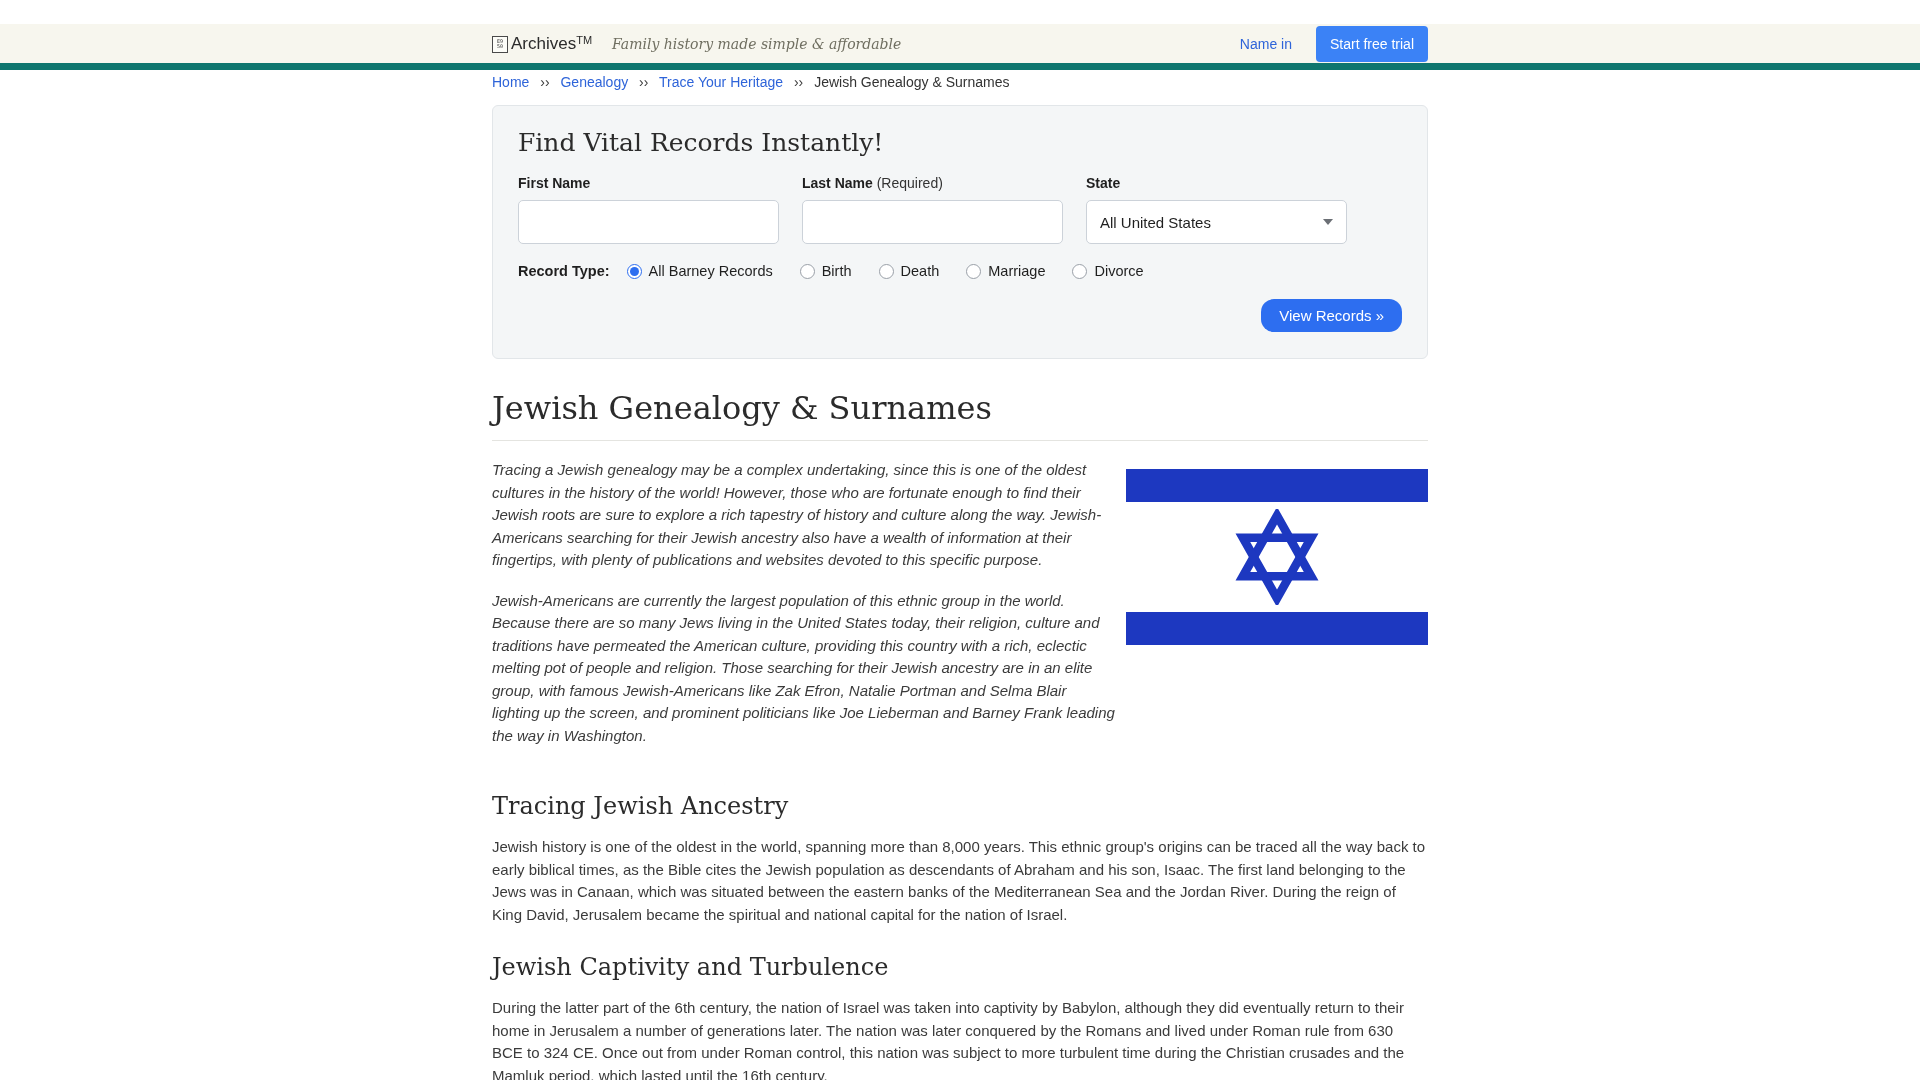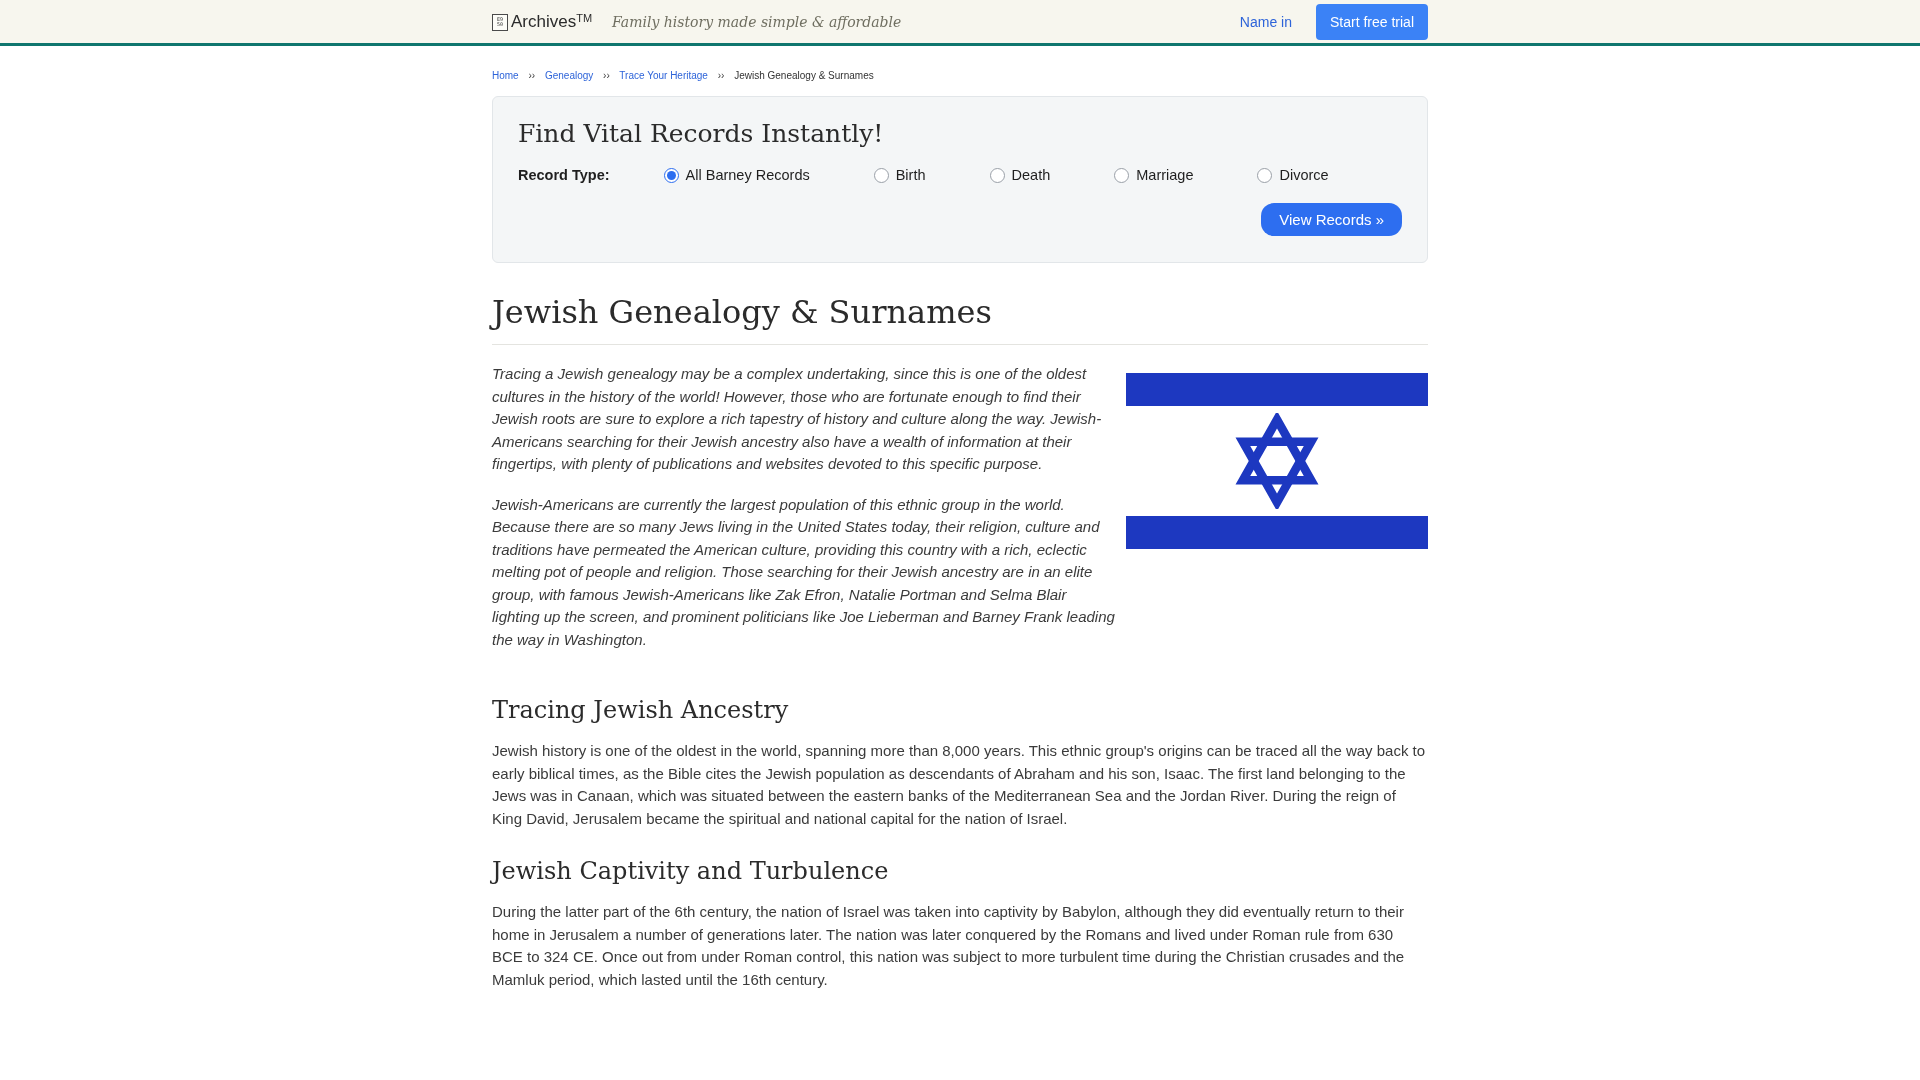--- a/index.html
+++ b/index.html
@@ -1,53 +1,53 @@
 <!DOCTYPE html>
 <html><head>
 <meta charset="utf-8">
 <style>
   * { box-sizing: border-box; }
   html, body { margin: 0; padding: 0; background: #ffffff; }
   body { font-family: "Liberation Sans", sans-serif; color: #3b3b3b; }
 
   
-  .topbar { background: #f7f6ee; border-bottom: 3px solid #0f766e; height: 46px; }
+  .topbar { background: #f7f6ee; border-bottom: 7px solid #0f766e; height: 46px; margin-top: 24px; }
   .topbar-inner { max-width: 936px; margin: 0 auto; height: 100%; display: flex; align-items: center; }
   .logo { display: flex; align-items: flex-start; cursor: pointer; color: #222; }
   .logo-icon { width: 16px; height: 17px; border: 1px solid #4a4a4a; background: #fdfdf8;
     display: inline-flex; flex-direction: column; align-items: center; justify-content: center;
     font-family: "DejaVu Sans Mono", monospace; font-size: 5px; line-height: 5px; color: #333;
     margin-right: 3px; margin-top: 2px; }
   .logo-text { font-size: 17px; color: #2b2b2b; }
   .logo-tm { font-size: 11px; vertical-align: super; color: #2b2b2b; }
   .tagline { font-family: "DejaVu Serif", serif; font-style: italic; color: #6f6e60; font-size: 14px; margin-left: 20px; }
   .spacer { flex: 1; }
   .signin { color: #2e64d9; font-size: 14px; margin-right: 24px; cursor: pointer; }
   .trial-btn { background: #3b82f6; color: #fff; font-size: 14px; padding: 10px 14px; border: none; border-radius: 4px; cursor: pointer; }
 
   .container { max-width: 936px; margin: 0 auto; }
 
   
-  .breadcrumb { padding: 4px 0 12px; font-size: 10px; color: #333; margin-top: 20px; }
+  .breadcrumb { padding: 4px 0 12px; font-size: 14px; color: #333; }
   .breadcrumb .crumb-link { color: #2e64d9; cursor: pointer; }
   .breadcrumb .sep { color: #3c3c3c; margin: 0 7px; }
 
   
   .card { background: #f4f6f7; border: 1px solid #e2e6e9; border-radius: 6px; padding: 22px 25px 26px; margin-top: 3px; }
   .card-title { font-family: "DejaVu Serif", serif; font-weight: normal; font-size: 25px; color: #2b2b2b; margin: 0 0 18px; }
   .form-grid { display: flex; }
   .field { width: 261px; margin-right: 23px; }
   .field:last-child { margin-right: 0; }
   .field-label { font-size: 14px; font-weight: bold; color: #1f1f1f; margin-bottom: 9px; }
   .field-label .req { font-weight: normal; color: #333; }
   .text-input { width: 100%; height: 44px; border: 1px solid #ccd2d9; border-radius: 5px; background: #fff; padding: 0 10px; font-size: 15px; font-family: "Liberation Sans", sans-serif; outline: none; }
   .select { width: 261px; height: 44px; border: 1px solid #ccd2d9; border-radius: 5px; background: #fff; display: flex; align-items: center; justify-content: space-between; padding: 0 13px; font-size: 15px; color: #1f1f1f; cursor: pointer; }
   .caret { width: 0; height: 0; border-left: 5px solid transparent; border-right: 5px solid transparent; border-top: 6px solid #6b6f75; }
 
-  .record-row { display: flex; align-items: center; margin-top: 19px; font-size: 14.5px; color: #1f1f1f; gap: 37px; }
+  .record-row { display: flex; align-items: center; margin-top: 19px; font-size: 14.5px; color: #1f1f1f; }
   .record-label { font-weight: bold; margin-right: 17px; }
   .radio-opt { display: flex; align-items: center; margin-right: 27px; cursor: pointer; }
   .radio { width: 15px; height: 15px; border-radius: 50%; border: 1px solid #9aa0a8; background: #fff; margin-right: 7px; position: relative; flex: 0 0 auto; }
   .radio.checked { border-color: #2d6ef0; }
   .radio.checked::after { content: ""; position: absolute; inset: 2px; background: #2d6ef0; border-radius: 50%; }
 
   .actions { display: flex; justify-content: flex-end; margin-top: 20px; }
   .view-btn { background: #2d6ef0; color: #fff; border: none; border-radius: 13px; font-size: 15px; padding: 8px 18px; cursor: pointer; font-family: "Liberation Sans", sans-serif; }
 
   
@@ -93,20 +93,40 @@
     <a class="crumb-link">Genealogy</a>
     <span class="sep">››</span>
     <a class="crumb-link">Trace Your Heritage</a>
     <span class="sep">››</span>
     <span>Jewish Genealogy &amp; Surnames</span>
   </div>
 
   <div class="card">
     <h2 class="card-title">Find Vital Records Instantly!</h2>
 
+    <div class="form-grid">
+      <div class="field">
+        <div class="field-label">First Name</div>
+        <input class="text-input" type="text" value="" style="">
+      </div>
+      <div class="field">
+        <div class="field-label">
+          <span>Last Name</span>
+          <span class="req">(Required)</span>
+        </div>
+        <input class="text-input" type="text" value="" style="">
+      </div>
+      <div class="field">
+        <div class="field-label">State</div>
+        <div class="select">
+          <span>All United States</span>
+          <span class="caret"></span>
+        </div>
+      </div>
+    </div>
 
     <div class="record-row">
       <span class="record-label">Record Type:</span>
       <label class="radio-opt">
         <span class="radio checked"></span>
         <span>All Barney Records</span>
       </label>
       <label class="radio-opt">
         <span class="radio"></span>
         <span>Birth</span>

